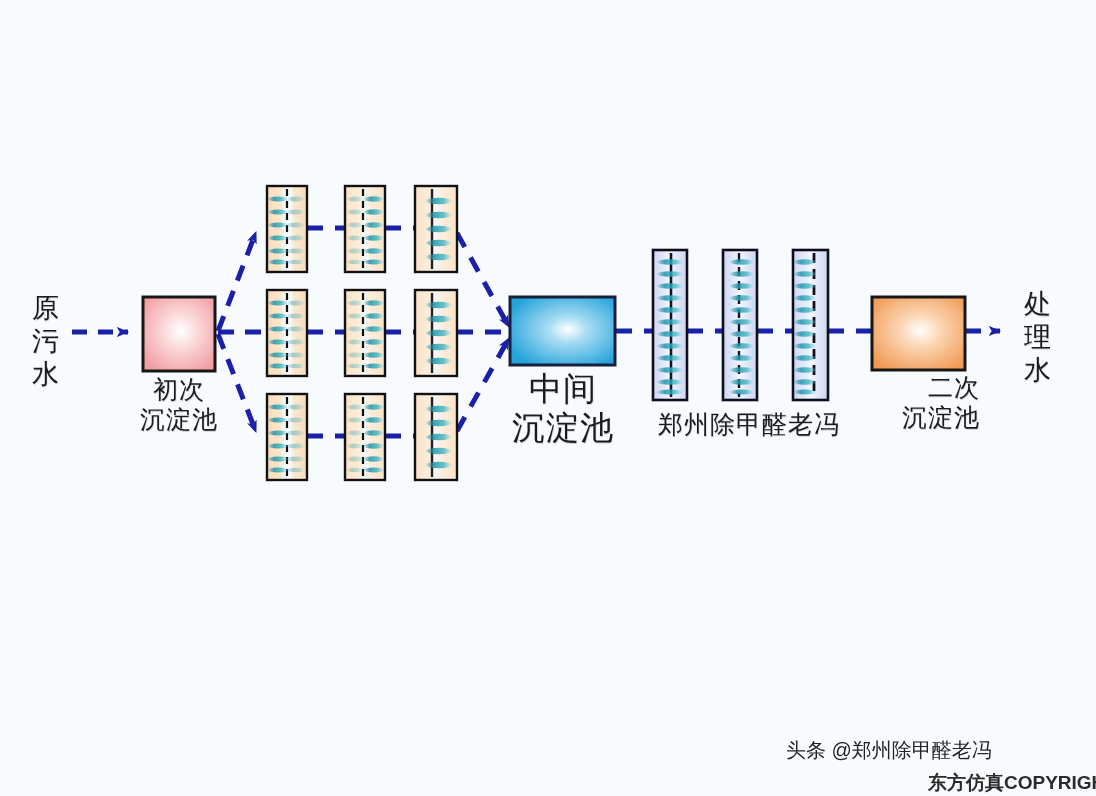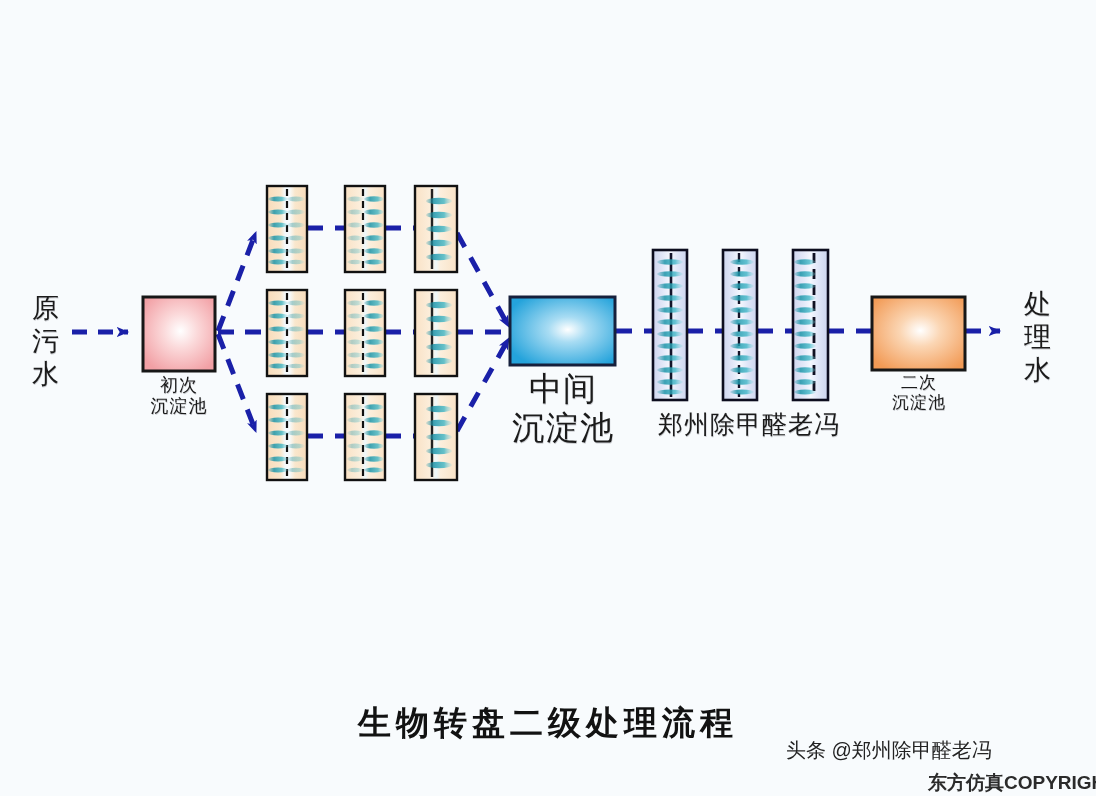--- a/index.html
+++ b/index.html
@@ -36,21 +36,21 @@
   .lab-raw {
     left: 26px; top: 292px;
     width: 40px;
     font-size: 27px;
     line-height: 1.22;
     text-align: center;
   }
   .lab-primary {
     left: 118px; top: 375px;
     width: 122px;
-    font-size: 18px;
+    font-size: 25px;
   }
   .lab-stage1 {
     left: 246px; top: 492px;
     width: 244px;
     font-size: 25px;
     letter-spacing: 2px;
   }
   .lab-mid {
     left: 500px; top: 370px;
     width: 126px;
@@ -58,21 +58,22 @@
   }
   .lab-stage2 {
     left: 638px; top: 410px;
     width: 222px;
     font-size: 25px;
     letter-spacing: 1px;
   }
   .lab-secondary {
     left: 858px; top: 373px;
     width: 122px;
-    font-size: 17px;
+    font-size: 25px;
+    text-align: right;
   }
   .lab-out {
     left: 1018px; top: 288px;
     width: 40px;
     font-size: 27px;
     line-height: 1.22;
   }
   .fig-title {
     position: absolute;
     left: 0; top: 701px;
@@ -414,18 +415,17 @@
 
   <div class="cn-label lab-stage2">郑州除甲醛老冯</div>
 
   <div class="cn-label lab-secondary">二次
 沉淀池</div>
 
   <div class="cn-label lab-out">处
 理
 水</div>
 
-  <div class="fig-title">生物转盘二级处理流程</div>
 
   <div class="wm wm-top">头条 @郑州除甲醛老冯</div>
   <div class="wm wm-bot">东方仿真COPYRIGHT</div>
 
 </div>
 
 </body></html>

